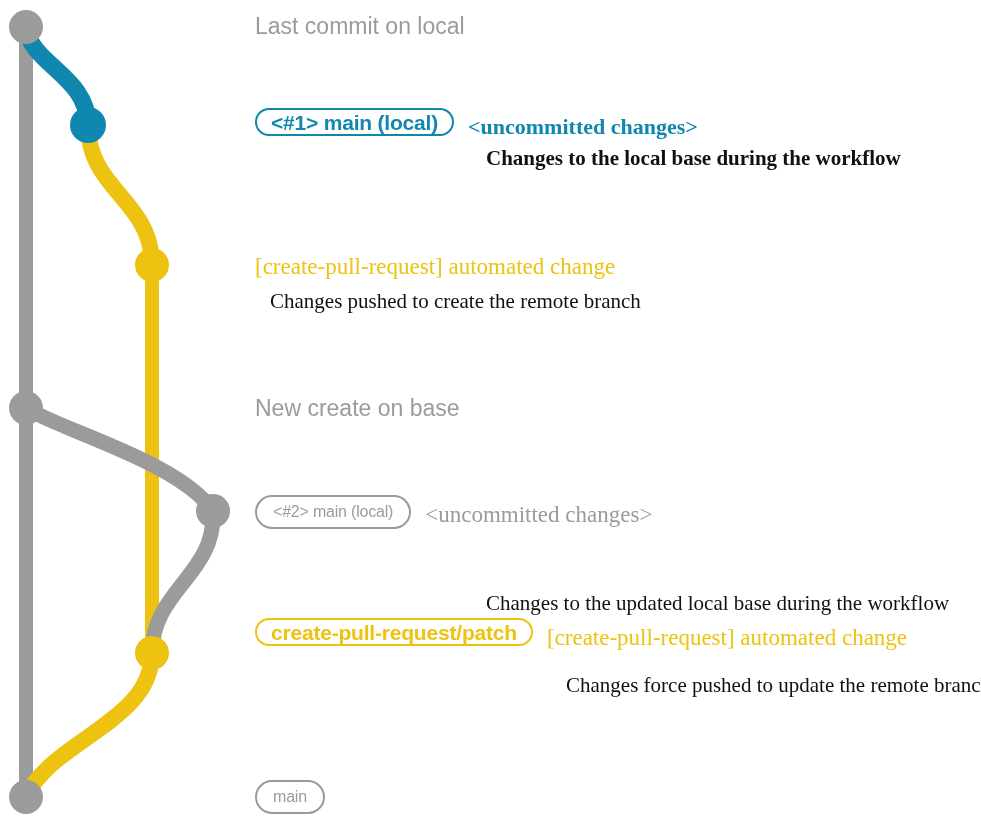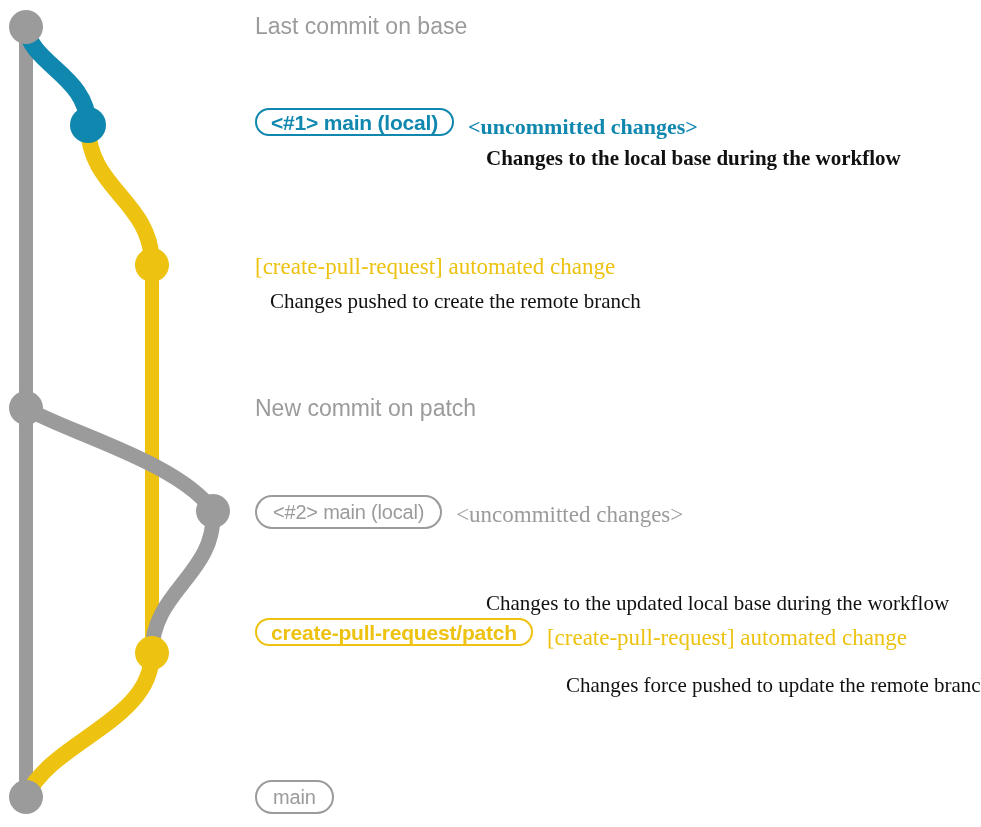--- a/index.html
+++ b/index.html
@@ -43,21 +43,21 @@
     border: 2px solid currentColor;
     font-size: 21px;
     font-weight: 700;
     letter-spacing: -0.2px;
     white-space: nowrap;
     line-height: 1;
   }
   .pill.small {
     height: 34px;
     border-radius: 17px;
-    font-size: 20px;
+    font-size: 16px;
     font-weight: 400;
     padding: 0 16px;
   }
 
   
   .subject {
     font-size: 22px;
     font-weight: 400;
     white-space: nowrap;
     line-height: 1;
@@ -112,32 +112,32 @@
 
   <circle cx="26" cy="27" r="17" fill="#9b9b9b"></circle>
   <circle cx="88" cy="125" r="18" fill="#0f87ae"></circle>
   <circle cx="152" cy="265" r="17" fill="#edc211"></circle>
   <circle cx="26" cy="408" r="17" fill="#9b9b9b"></circle>
   <circle cx="213" cy="511" r="17" fill="#9b9b9b"></circle>
   <circle cx="152" cy="653" r="17" fill="#edc211"></circle>
   <circle cx="26" cy="797" r="17" fill="#9b9b9b"></circle>
 </svg>
 
-<div class="note-grey" style="left:255px; top:15px;">Last commit on base</div>
+<div class="note-grey" style="left:255px; top:15px;">Last commit on local</div>
 
 <div class="row" style="left:255px; top:108px;">
   <span class="pill c-teal">&lt;#1&gt; main (local)</span>
   <span class="subject bold c-teal" style="margin-left:14px; margin-top:8px;">&lt;uncommitted changes&gt;</span>
 </div>
 <div class="desc" style="left:486px; top:148px;font-weight:bold;">Changes to the local base during the workflow</div>
 
 <div class="subject c-yellow" style="position:absolute; left:255px; top:255px; font-size:23px;">[create-pull-request] automated change</div>
 <div class="desc" style="left:270px; top:291px;text-align:center;">Changes pushed to create the remote branch</div>
 
-<div class="note-grey" style="left:255px; top:397px;">New commit on patch</div>
+<div class="note-grey" style="left:255px; top:397px;">New create on base</div>
 
 <div class="row" style="left:255px; top:495px;">
   <span class="pill small c-grey">&lt;#2&gt; main (local)</span>
   <span class="subject c-grey" style="margin-left:14px; margin-top:8px; font-size:23px;">&lt;uncommitted changes&gt;</span>
 </div>
 <div class="desc" style="left:486px; top:556px;margin-top:37px;">Changes to the updated local base during the workflow</div>
 
 <div class="row" style="left:255px; top:618px;">
   <span class="pill c-yellow">create-pull-request/patch</span>
   <span class="subject c-yellow" style="margin-left:14px; margin-top:8px; font-size:23px;">[create-pull-request] automated change</span>

